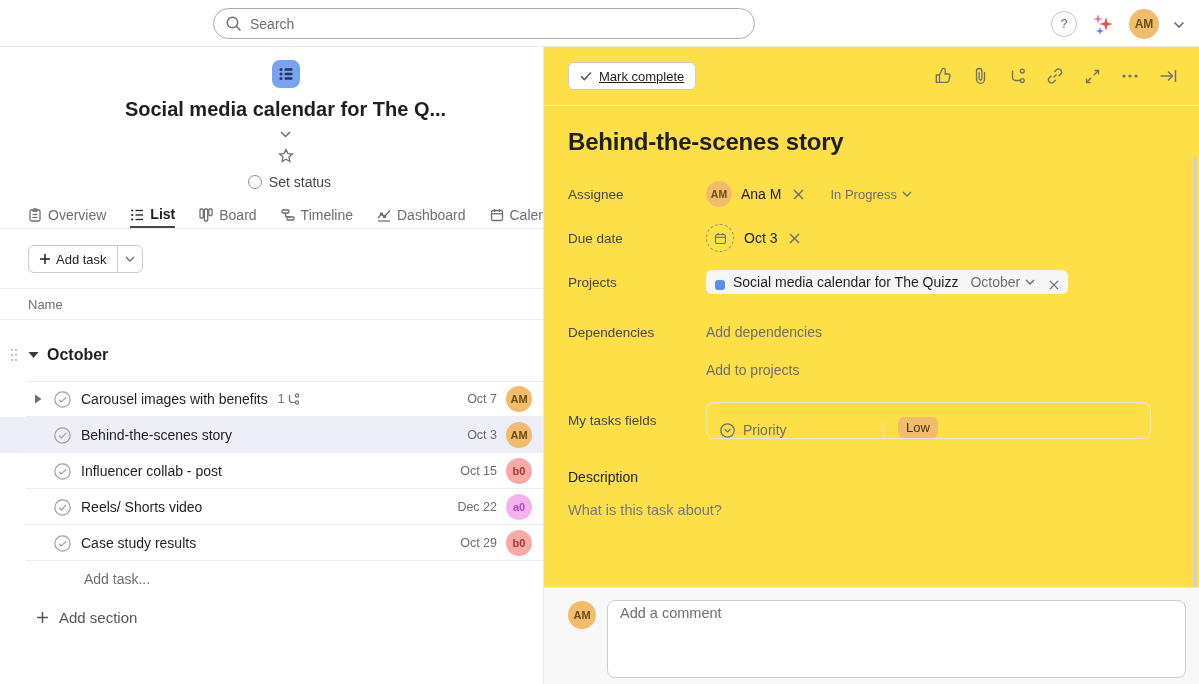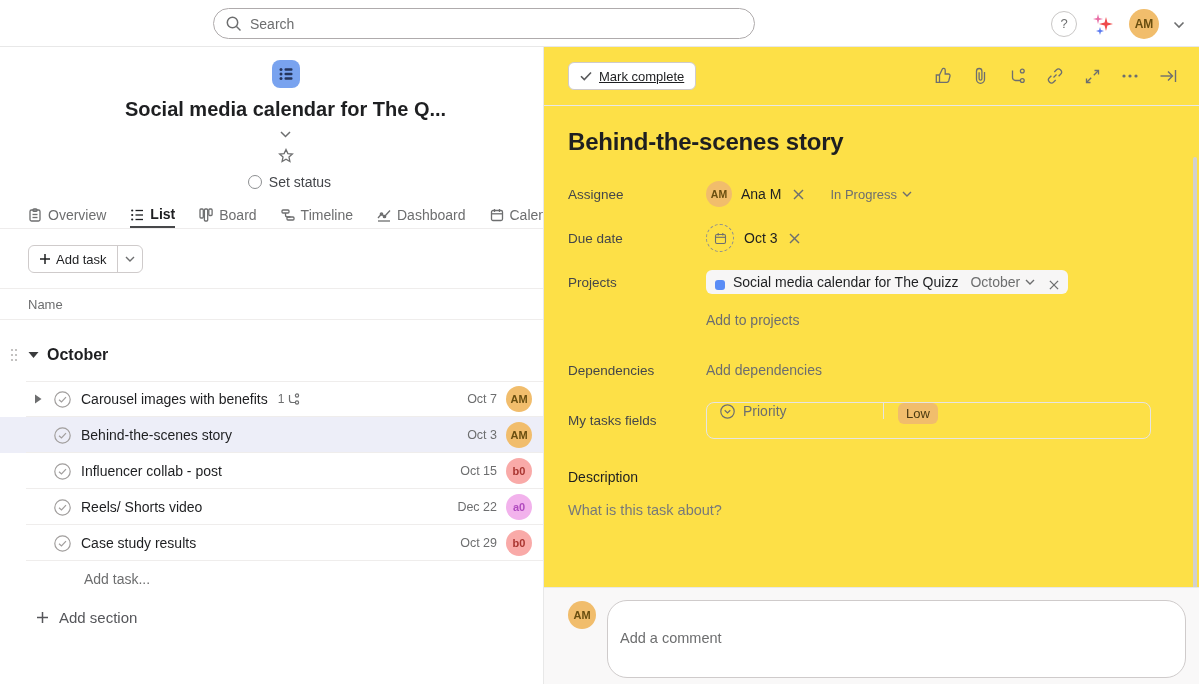--- a/index.html
+++ b/index.html
@@ -87,32 +87,32 @@
   .x-btn { margin-left:12px; color:#6d6e6f; display:flex; cursor:pointer; }
   .status-dd { display:flex; align-items:center; gap:5px; margin-left:26px; color:#6d6e6f; font-size:13px; cursor:pointer; }
   .due-circle { width:28px; height:28px; border:1px dashed #8d8f91; border-radius:50%; display:flex; align-items:center; justify-content:center; color:#6d6e6f; margin-right:10px; }
   .due-val { font-size:14px; }
   .proj-chip { display:flex; align-items:flex-end; gap:8px; background:#f7f6f6; border-radius:6px; padding:4px 9px; cursor:pointer; }
   .proj-dot { width:10px; height:10px; border-radius:3px; background:#5a8df6; flex:none; }
   .proj-chip-name { font-size:14px; }
   .proj-section { display:flex; align-items:center; gap:5px; color:#6d6e6f; font-size:14px; margin-left:4px; }
   .gray-link { color:#6d6e6f; font-size:14px; cursor:pointer; }
   .sub-row { margin-top:12px; }
-  .fields-box { display:flex; align-items:flex-start; border:1px solid #e6e4e3; border-radius:8px; height:37px; width:445px; }
+  .fields-box { display:flex; align-items:flex-end; border:1px solid #e6e4e3; border-radius:8px; height:37px; width:445px; }
   .fields-cell-l { display:flex; align-items:center; gap:8px; width:177px; border-right:1px solid #e6e4e3; padding-left:13px; color:#6d6e6f; font-size:14px; }
   .fields-cell-r { display:flex; align-items:center; padding-left:14px; flex:1; }
   .low-badge { background:#f1bd6c; color:#4a3910; font-size:13px; padding:3px 8px; border-radius:6px; cursor:pointer; }
   .desc-label { margin-top:30px; font-size:14px; color:#1e1f21; }
   .desc-placeholder { margin-top:17px; font-size:14.5px; color:#77797a; cursor:text; }
   .scroll-thumb { position:absolute; right:2px; top:110px; width:4px; height:470px; background:#d2d0cf; border-radius:2px; }
 
   
   .comment-footer { position:absolute; left:0; right:0; bottom:0; height:97px; background:#f9f8f8; border-top:1px solid #e8e8e8; display:flex; padding:12px 13px 0 24px; gap:11px; }
   .comment-avatar { width:28px; height:28px; font-size:11px; flex:none; margin-top:1px; }
-  .comment-box { flex:1; height:78px; border:1px solid #cfcbcb; border-radius:20px; background:#fff; resize:none; padding:29px 12px; font-size:14.5px; font-family:"Liberation Sans", sans-serif; color:#1e1f21; outline:none; }
+  .comment-box { flex:1; height:78px; border:1px solid #cfcbcb; border-radius:8px; background:#fff; resize:none; padding:4px 12px; font-size:14.5px; font-family:"Liberation Sans", sans-serif; color:#1e1f21; outline:none; }
   .comment-box::placeholder { color:#6d6e6f; }
 </style>
 </head>
 <body>
 
 <div class="app">
 
   <div class="topbar">
     <div class="search-wrap">
       <span class="search-icon">
@@ -489,28 +489,28 @@
               <span class="x-btn" style="margin-left:6px;">
                 <svg width="10" height="10" viewBox="0 0 11 11" fill="none" stroke="currentColor" stroke-width="1.4">
                     <line x1="1" y1="1" x2="10" y2="10"></line>
                     <line x1="10" y1="1" x2="1" y2="10"></line>
                   </svg>
               </span>
             </span>
           </span>
         </div>
 
+        <div class="field-row" style="margin-top:22px;">
+          <span class="field-label">Dependencies</span>
+          <span class="gray-link">Add dependencies</span>
+        </div>
+
         <div class="field-row sub-row" style="margin-top:10px;">
           <span class="field-label"></span>
           <span class="gray-link">Add to projects</span>
-        </div>
-
-        <div class="field-row" style="margin-top:22px;">
-          <span class="field-label">Dependencies</span>
-          <span class="gray-link">Add dependencies</span>
         </div>
 
         <div class="field-row" style="margin-top:18px;">
           <span class="field-label">My tasks fields</span>
           <div class="fields-box">
             <div class="fields-cell-l">
               <svg width="15" height="15" viewBox="0 0 15 15" fill="none" stroke="currentColor" stroke-width="1.2">
                   <circle cx="7.5" cy="7.5" r="6.7"></circle>
                   <path d="M4.7 6.3 L7.5 9 L10.3 6.3"></path>
                 </svg>

